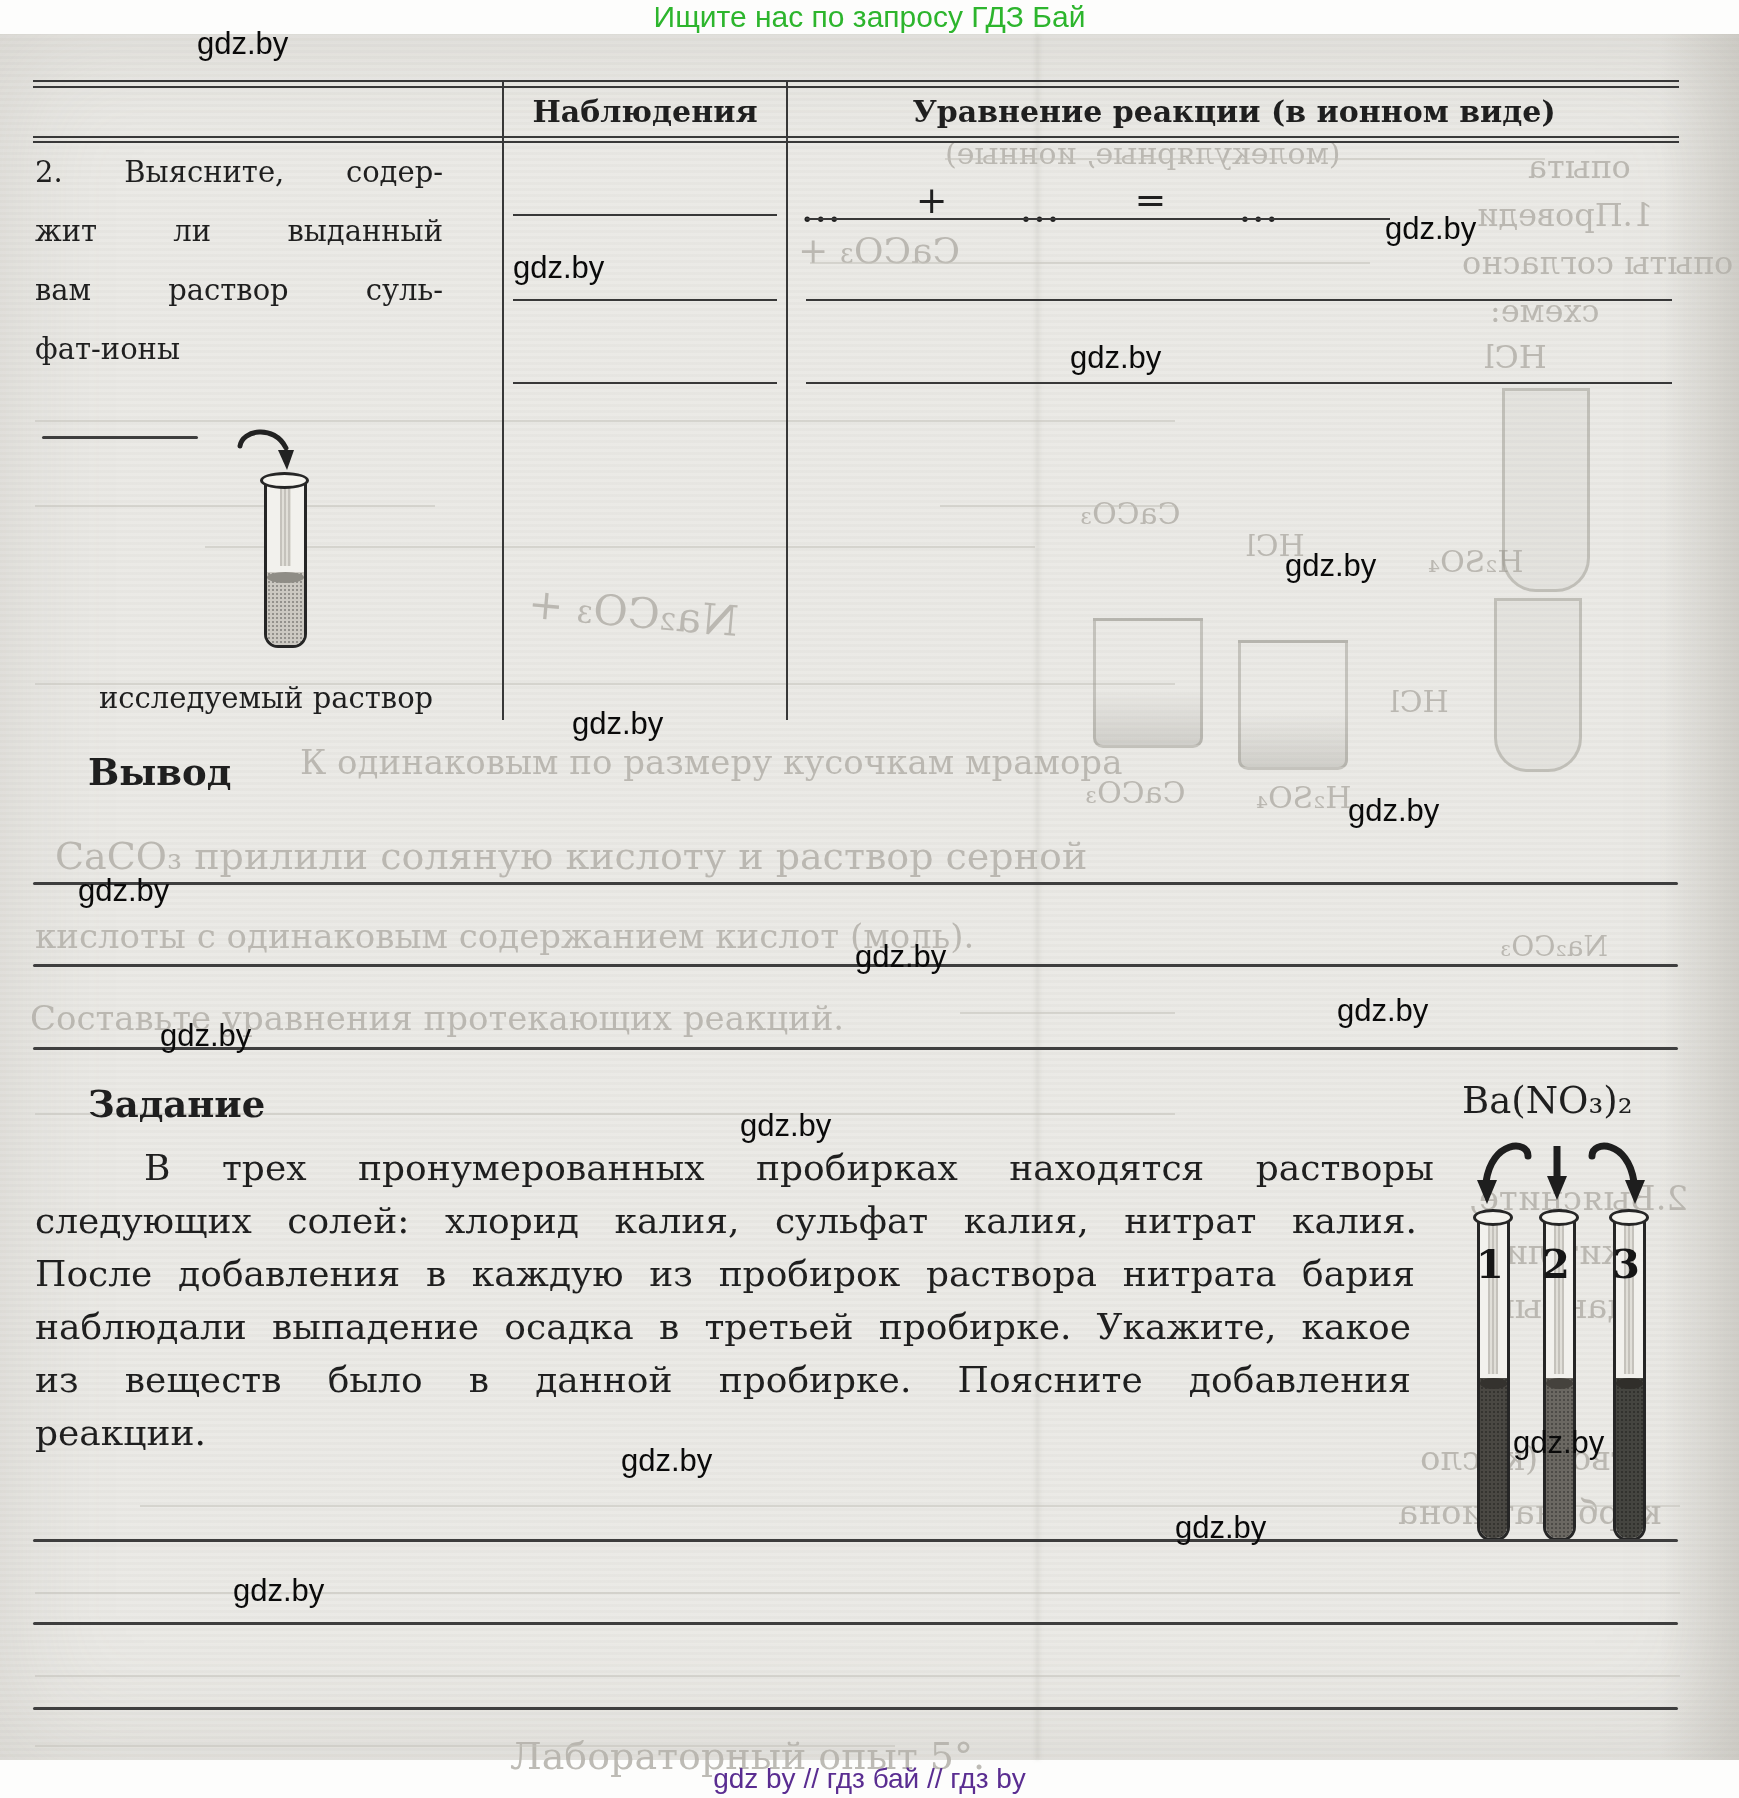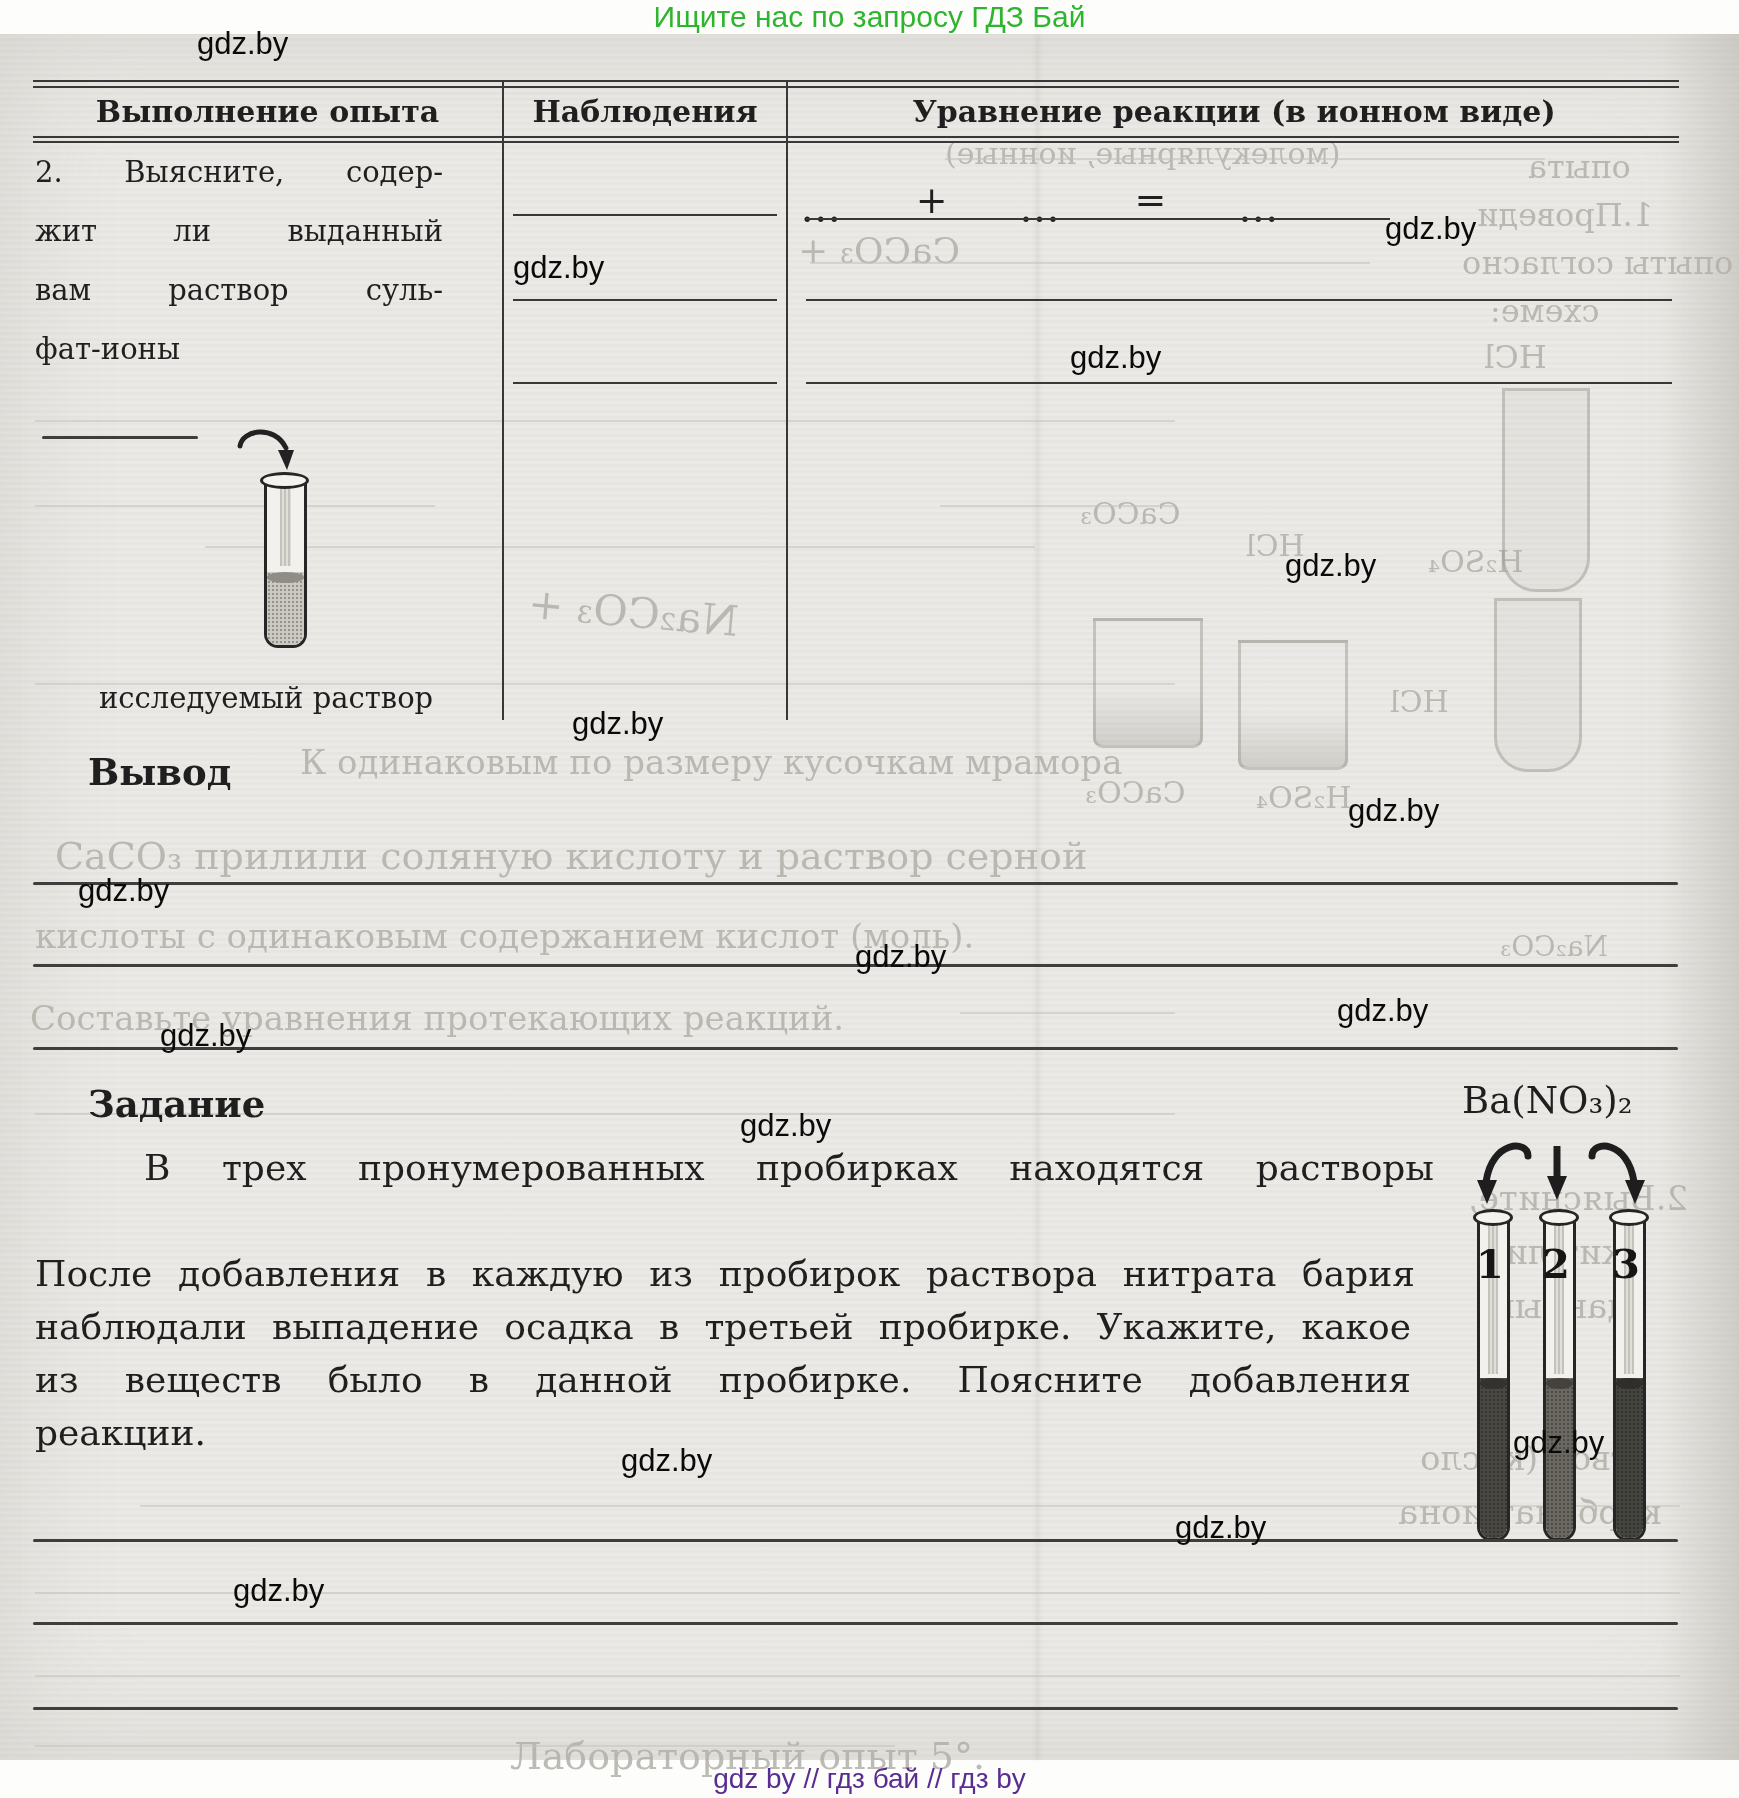--- a/index.html
+++ b/index.html
@@ -96,21 +96,20 @@
   <div class="abs sketch" style="left:1093px;top:618px;width:104px;height:124px;border-radius:0 0 10px 10px;background:linear-gradient(rgba(0,0,0,0) 55%,rgba(140,138,130,.28));"></div>
   <div class="abs sketch" style="left:1238px;top:640px;width:104px;height:124px;border-radius:0 0 10px 10px;background:linear-gradient(rgba(0,0,0,0) 55%,rgba(140,138,130,.28));"></div>
 
   <div class="abs ln" style="left:33px;top:80px;width:1646px;"></div>
   <div class="abs ln" style="left:33px;top:86px;width:1646px;"></div>
   <div class="abs ln" style="left:33px;top:136px;width:1646px;"></div>
   <div class="abs ln" style="left:33px;top:141px;width:1646px;"></div>
   <div class="abs vln" style="left:502px;top:80px;height:640px;"></div>
   <div class="abs vln" style="left:786px;top:80px;height:640px;"></div>
 
-  <div class="abs hdr" style="left:33px;top:92px;width:469px;">Выполнение опыта</div>
   <div class="abs hdr" style="left:504px;top:92px;width:282px;">Наблюдения</div>
   <div class="abs hdr" style="left:788px;top:92px;width:892px;">Уравнение реакции (в ионном виде)</div>
 
   <div class="abs body33 just" style="left:35px;top:152px;width:408px;">2.&nbsp;Выясните, содер-</div>
   <div class="abs body33 just" style="left:35px;top:211px;width:408px;">жит ли выданный</div>
   <div class="abs body33 just" style="left:35px;top:270px;width:408px;">вам раствор суль-</div>
   <div class="abs body33" style="left:35px;top:329px;width:408px;">фат-ионы</div>
 
   <div class="abs ln" style="left:513px;top:214px;width:264px;"></div>
   <div class="abs ln" style="left:513px;top:299px;width:264px;"></div>
@@ -143,20 +142,21 @@
 
   <div class="abs body33" style="left:55px;top:678px;margin-left:44px;">исследуемый раствор</div>
 
   <div class="abs title-bold" style="left:88px;top:750px;">Вывод</div>
   <div class="abs rule" style="left:33px;top:882px;width:1645px;"></div>
   <div class="abs rule" style="left:33px;top:964px;width:1645px;"></div>
   <div class="abs rule" style="left:33px;top:1047px;width:1645px;"></div>
 
   <div class="abs title-bold" style="left:88px;top:1082px;">Задание</div>
   <div class="abs par just" style="left:128px;top:1146px;width:1290px;margin-left:16px;">В трех пронумерованных пробирках находятся растворы</div>
+  <div class="abs par just" style="left:35px;top:1199px;width:1382px;">следующих солей: хлорид калия, сульфат калия, нитрат калия.</div>
   <div class="abs par just" style="left:35px;top:1252px;width:1380px;">После добавления в каждую из пробирок раствора нитрата бария</div>
   <div class="abs par just" style="left:35px;top:1305px;width:1376px;">наблюдали выпадение осадка в третьей пробирке. Укажите, какое</div>
   <div class="abs par just" style="left:35px;top:1358px;width:1376px;">из веществ было в данной пробирке. Поясните добавления</div>
   <div class="abs par" style="left:35px;top:1411px;">реакции.</div>
 
   <div class="abs" style="left:1462px;top:1079px;font-size:37px;">Ba(NO₃)₂</div>
   <svg class="abs" style="left:1470px;top:1138px;" width="190" height="74" viewBox="0 0 190 74">
     <path d="M58,18 C58,2 22,2 16,44" fill="none" stroke="#1e1e1e" stroke-width="7" stroke-linecap="round"></path>
     <polygon points="7,42 27,42 17,66" fill="#1e1e1e"></polygon>
     <line x1="87" y1="8" x2="87" y2="40" stroke="#1e1e1e" stroke-width="7"></line>

